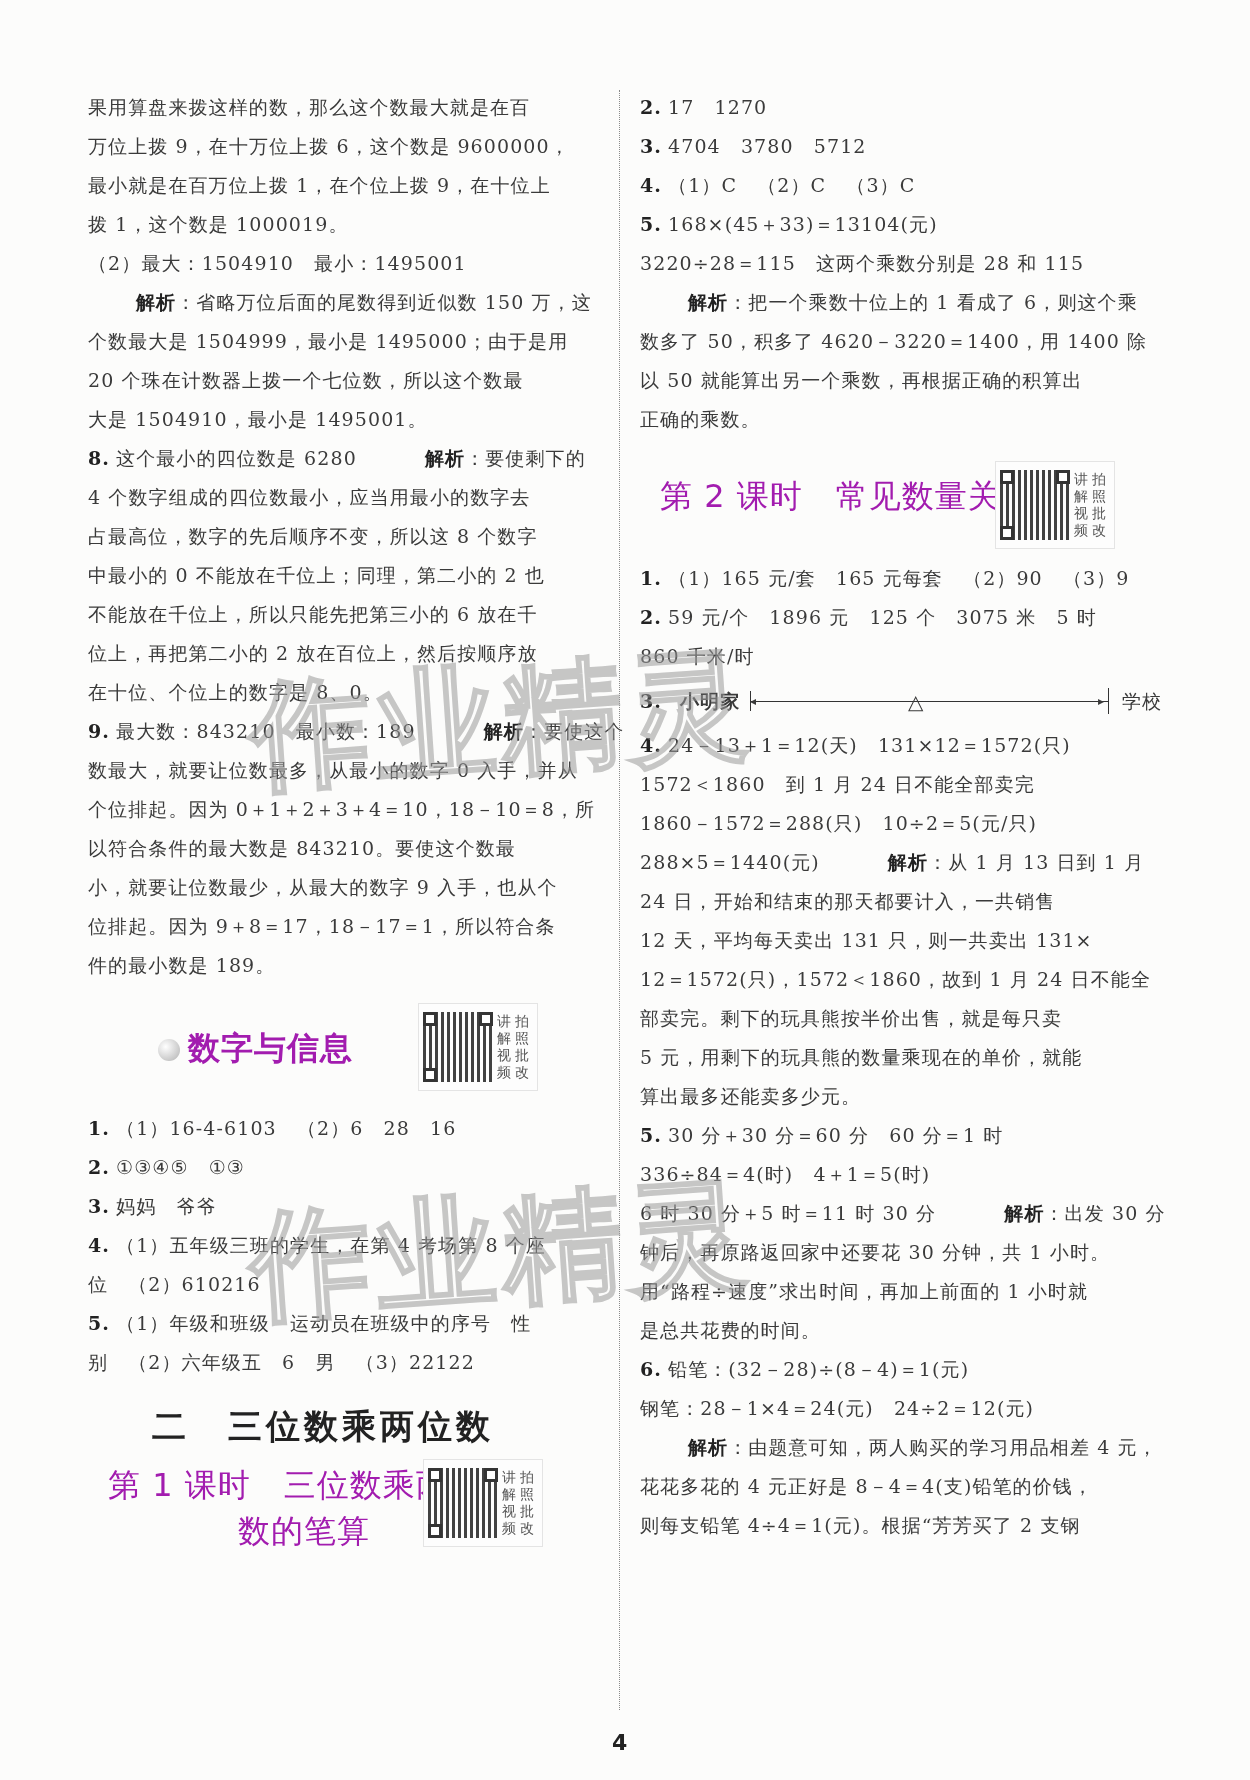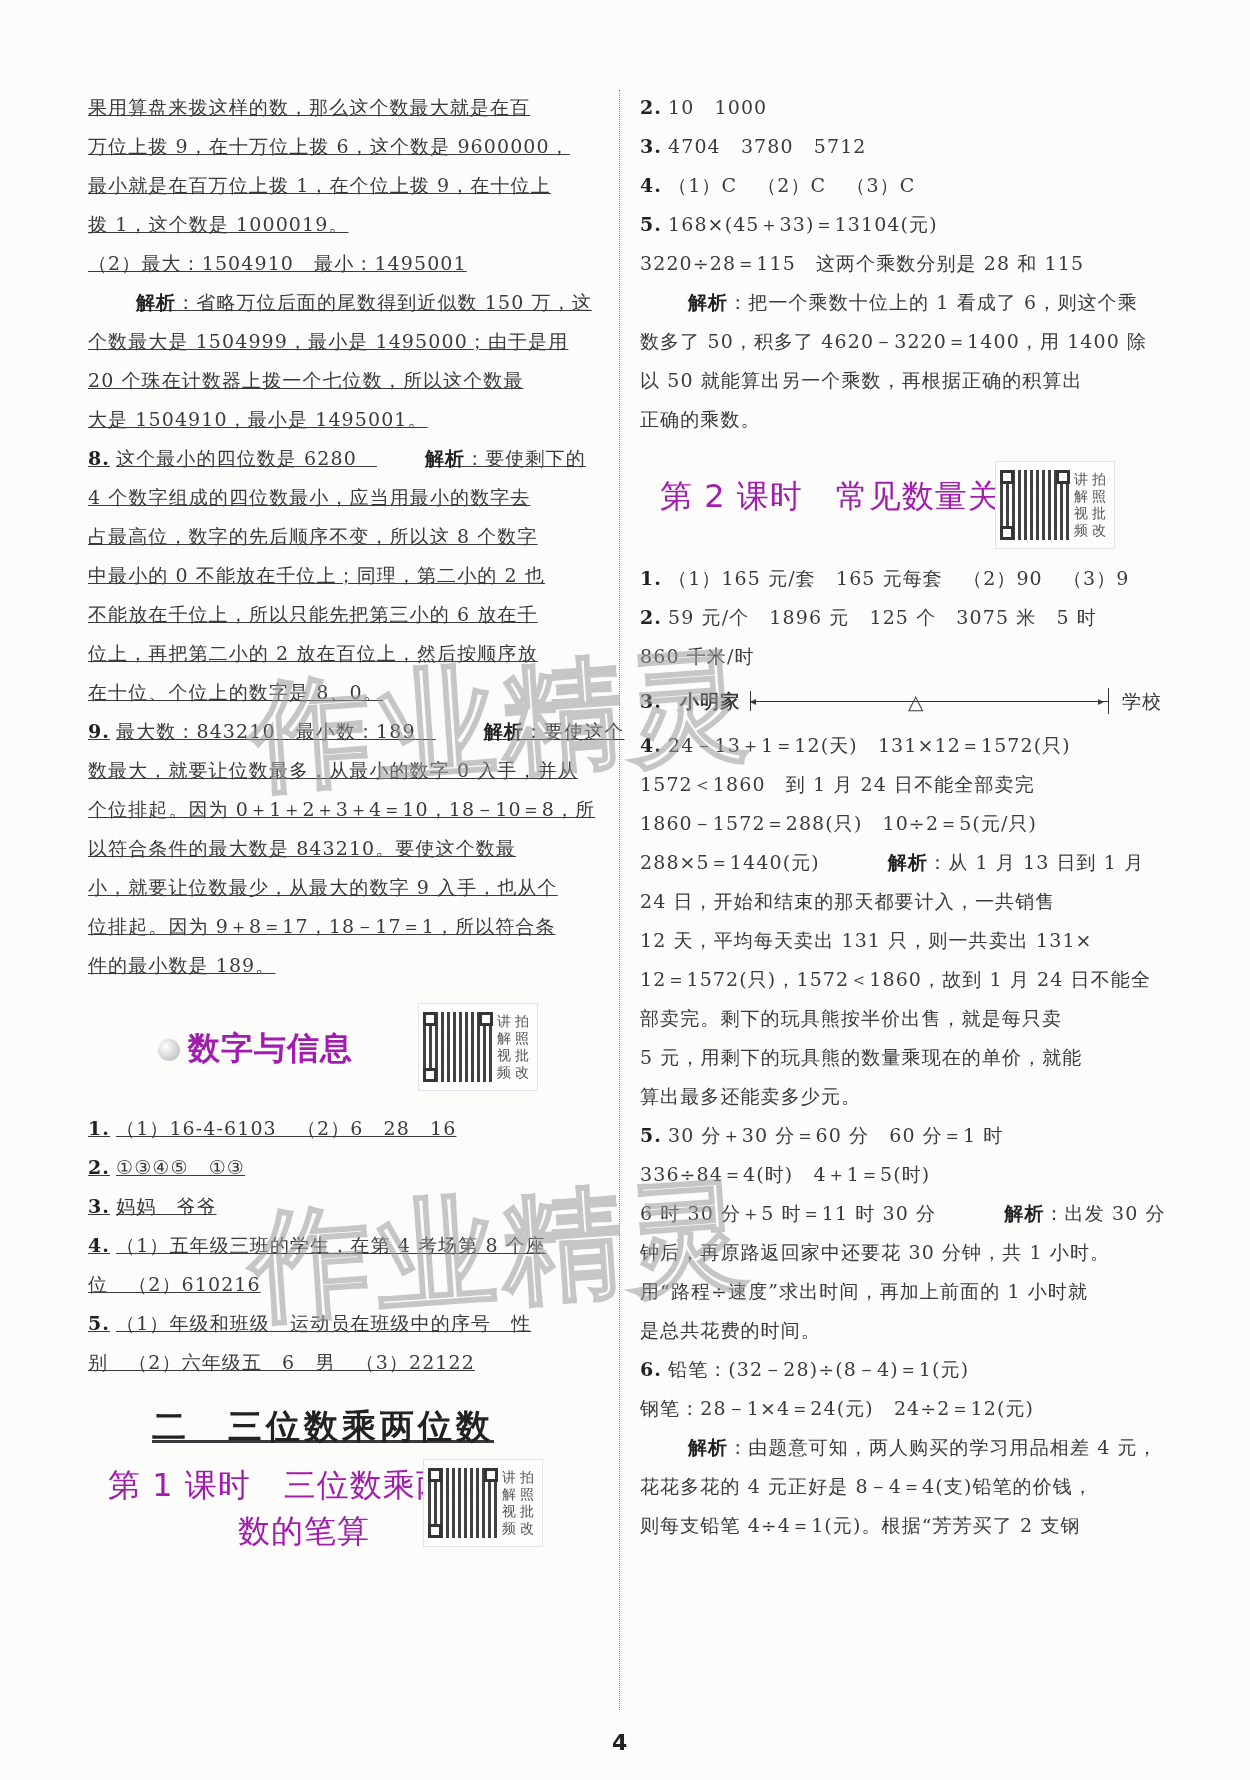--- a/index.html
+++ b/index.html
@@ -1,21 +1,21 @@
 <!DOCTYPE html>
 <html><head>
 <meta charset="utf-8">
 <style>
   html, body { margin:0; padding:0; }
   body {
     width:1250px; height:1780px; background:#fcfcfb; position:relative; overflow:hidden;
     font-family:"DejaVu Serif","Liberation Serif",serif; color:#3a3a3a;
   }
   .col { position:absolute; top:88px; }
-  .col-left { left:88px; width:520px;text-decoration:underline; }
+  .col-left { left:88px; width:520px; }
   .col-right { left:640px; width:520px; }
   .divider {
     position:absolute; left:619px; top:90px; height:1620px; width:0;
     border-left:1.5px dotted #8a8a8a;
   }
   .line {
     font-size:19px; line-height:39px; height:39px; white-space:nowrap; letter-spacing:1.1px;
   }
   .num { font-weight:bold; color:#222; margin-right:6px; }
   .jx { font-family:"DejaVu Sans","Liberation Sans",sans-serif; font-weight:bold; color:#222;margin-left:48px; }
@@ -142,21 +142,21 @@
         <span>视</span>
           <span>批</span>
         <span>频</span>
           <span>改</span>
       </div>
     </div>
   </div>
 </div>
 
 <div class="col col-right">
-  <div class="line"><span class="num">2.</span><span>10　1000</span></div>
+  <div class="line"><span class="num">2.</span><span>17　1270</span></div>
   <div class="line"><span class="num">3.</span><span>4704　3780　5712</span></div>
   <div class="line"><span class="num">4.</span><span>（1）C　（2）C　（3）C</span></div>
   <div class="line"><span class="num">5.</span><span>168×(45＋33)＝13104(元)</span></div>
   <div class="line"><span>3220÷28＝115　这两个乘数分别是 28 和 115</span></div>
   <div class="line"><span class="jx">解析</span><span>：把一个乘数十位上的 1 看成了 6，则这个乘</span></div>
   <div class="line">数多了 50，积多了 4620－3220＝1400，用 1400 除</div>
   <div class="line">以 50 就能算出另一个乘数，再根据正确的积算出</div>
   <div class="line">正确的乘数。</div>
 
   <div style="position:relative;height:112px;">

